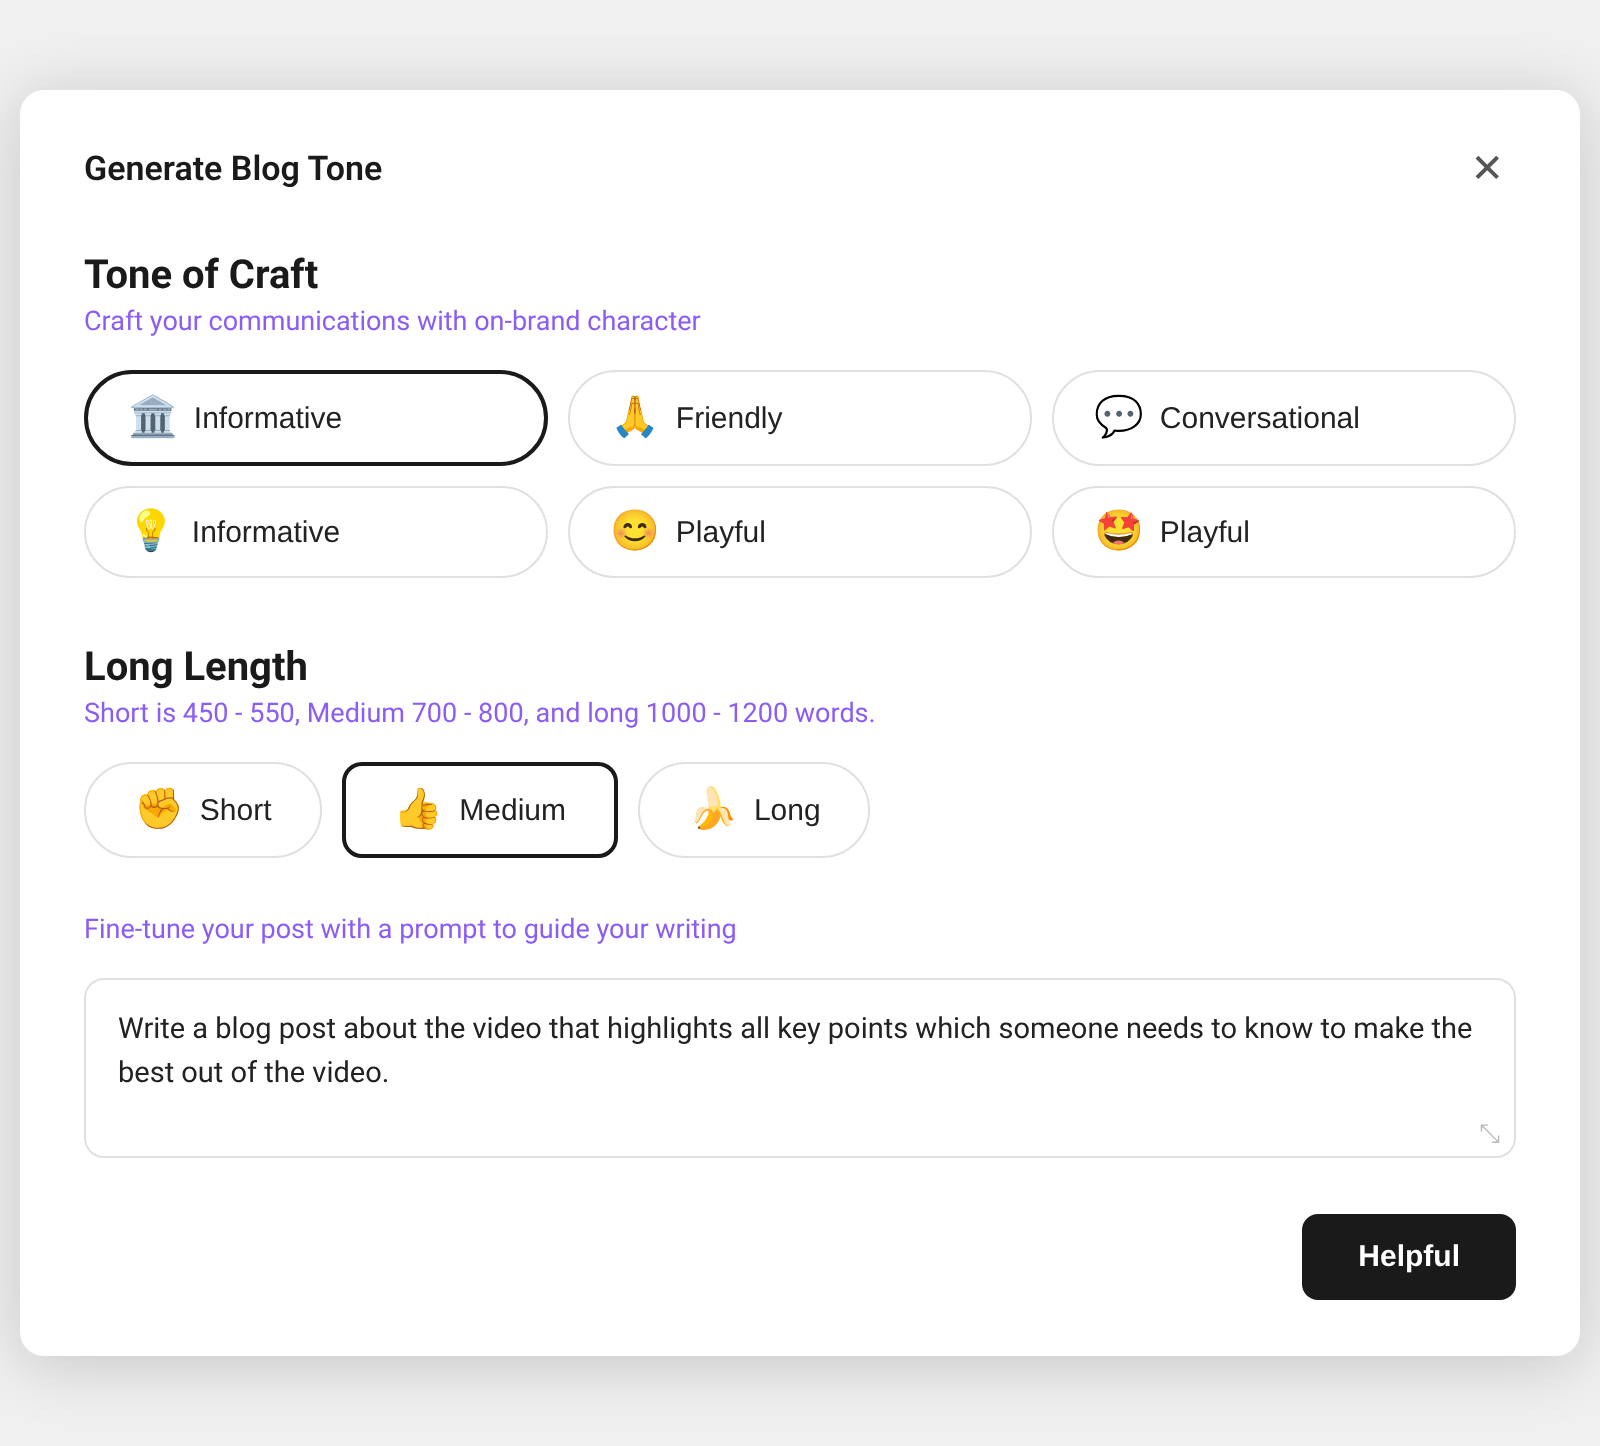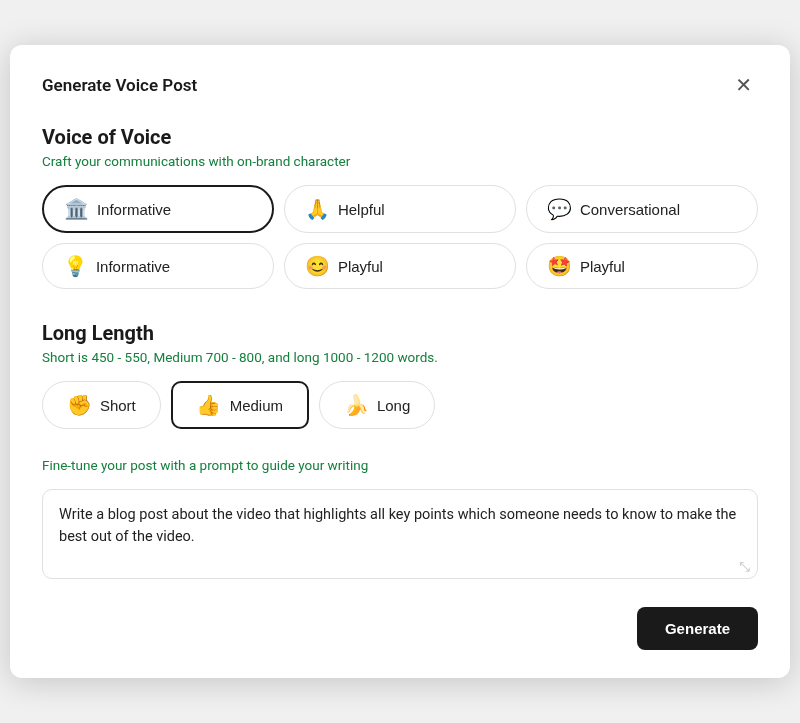--- a/index.html
+++ b/index.html
@@ -40,21 +40,21 @@
       padding: 2px 6px;
     }
     .section-title {
       font-size: 20px;
       font-weight: 700;
       color: #1a1a1a;
       margin-bottom: 4px;
     }
     .section-subtitle {
       font-size: 13.5px;
-      color: #15803d;
+      color: #8b5cf6;
       margin-bottom: 16px;
     }
     .tone-grid {
       display: grid;
       grid-template-columns: repeat(3, 1fr);
       gap: 10px;
       margin-bottom: 32px;
     }
     .tone-btn {
       display: flex;
@@ -149,35 +149,35 @@
       font-size: 15px;
       font-weight: 600;
       cursor: pointer;
     }
   </style>
 </head>
 <body>
 
 <div class="modal">
   <div class="modal-header">
-    <span class="modal-title">Generate Voice Post</span>
+    <span class="modal-title">Generate Blog Tone</span>
     <button class="close-btn">✕</button>
   </div>
 
   <div>
-    <div class="section-title">Voice of Voice</div>
+    <div class="section-title">Tone of Craft</div>
     <div class="section-subtitle">Craft your communications with on-brand character</div>
     <div class="tone-grid">
     <button class="tone-btn selected">
           <span class="tone-emoji">🏛️</span>
           <span>Informative</span>
         </button>
         <button class="tone-btn">
           <span class="tone-emoji">🙏</span>
-          <span>Helpful</span>
+          <span>Friendly</span>
         </button>
         <button class="tone-btn">
           <span class="tone-emoji">💬</span>
           <span>Conversational</span>
         </button>
         <button class="tone-btn">
           <span class="tone-emoji">💡</span>
           <span>Informative</span>
         </button>
         <button class="tone-btn">
@@ -212,15 +212,15 @@
 
   <div class="prompt-section">
     <div class="section-subtitle">Fine-tune your post with a prompt to guide your writing</div>
     <div class="prompt-textarea-wrapper">
       <textarea class="prompt-textarea" style="">Write a blog post about the video that highlights all key points which someone needs to know to make the best out of the video.</textarea>
       <span class="resize-icon">⤡</span>
     </div>
   </div>
 
   <div class="footer">
-    <button class="generate-btn">Generate</button>
+    <button class="generate-btn">Helpful</button>
   </div>
 </div>
 
 </body></html>

